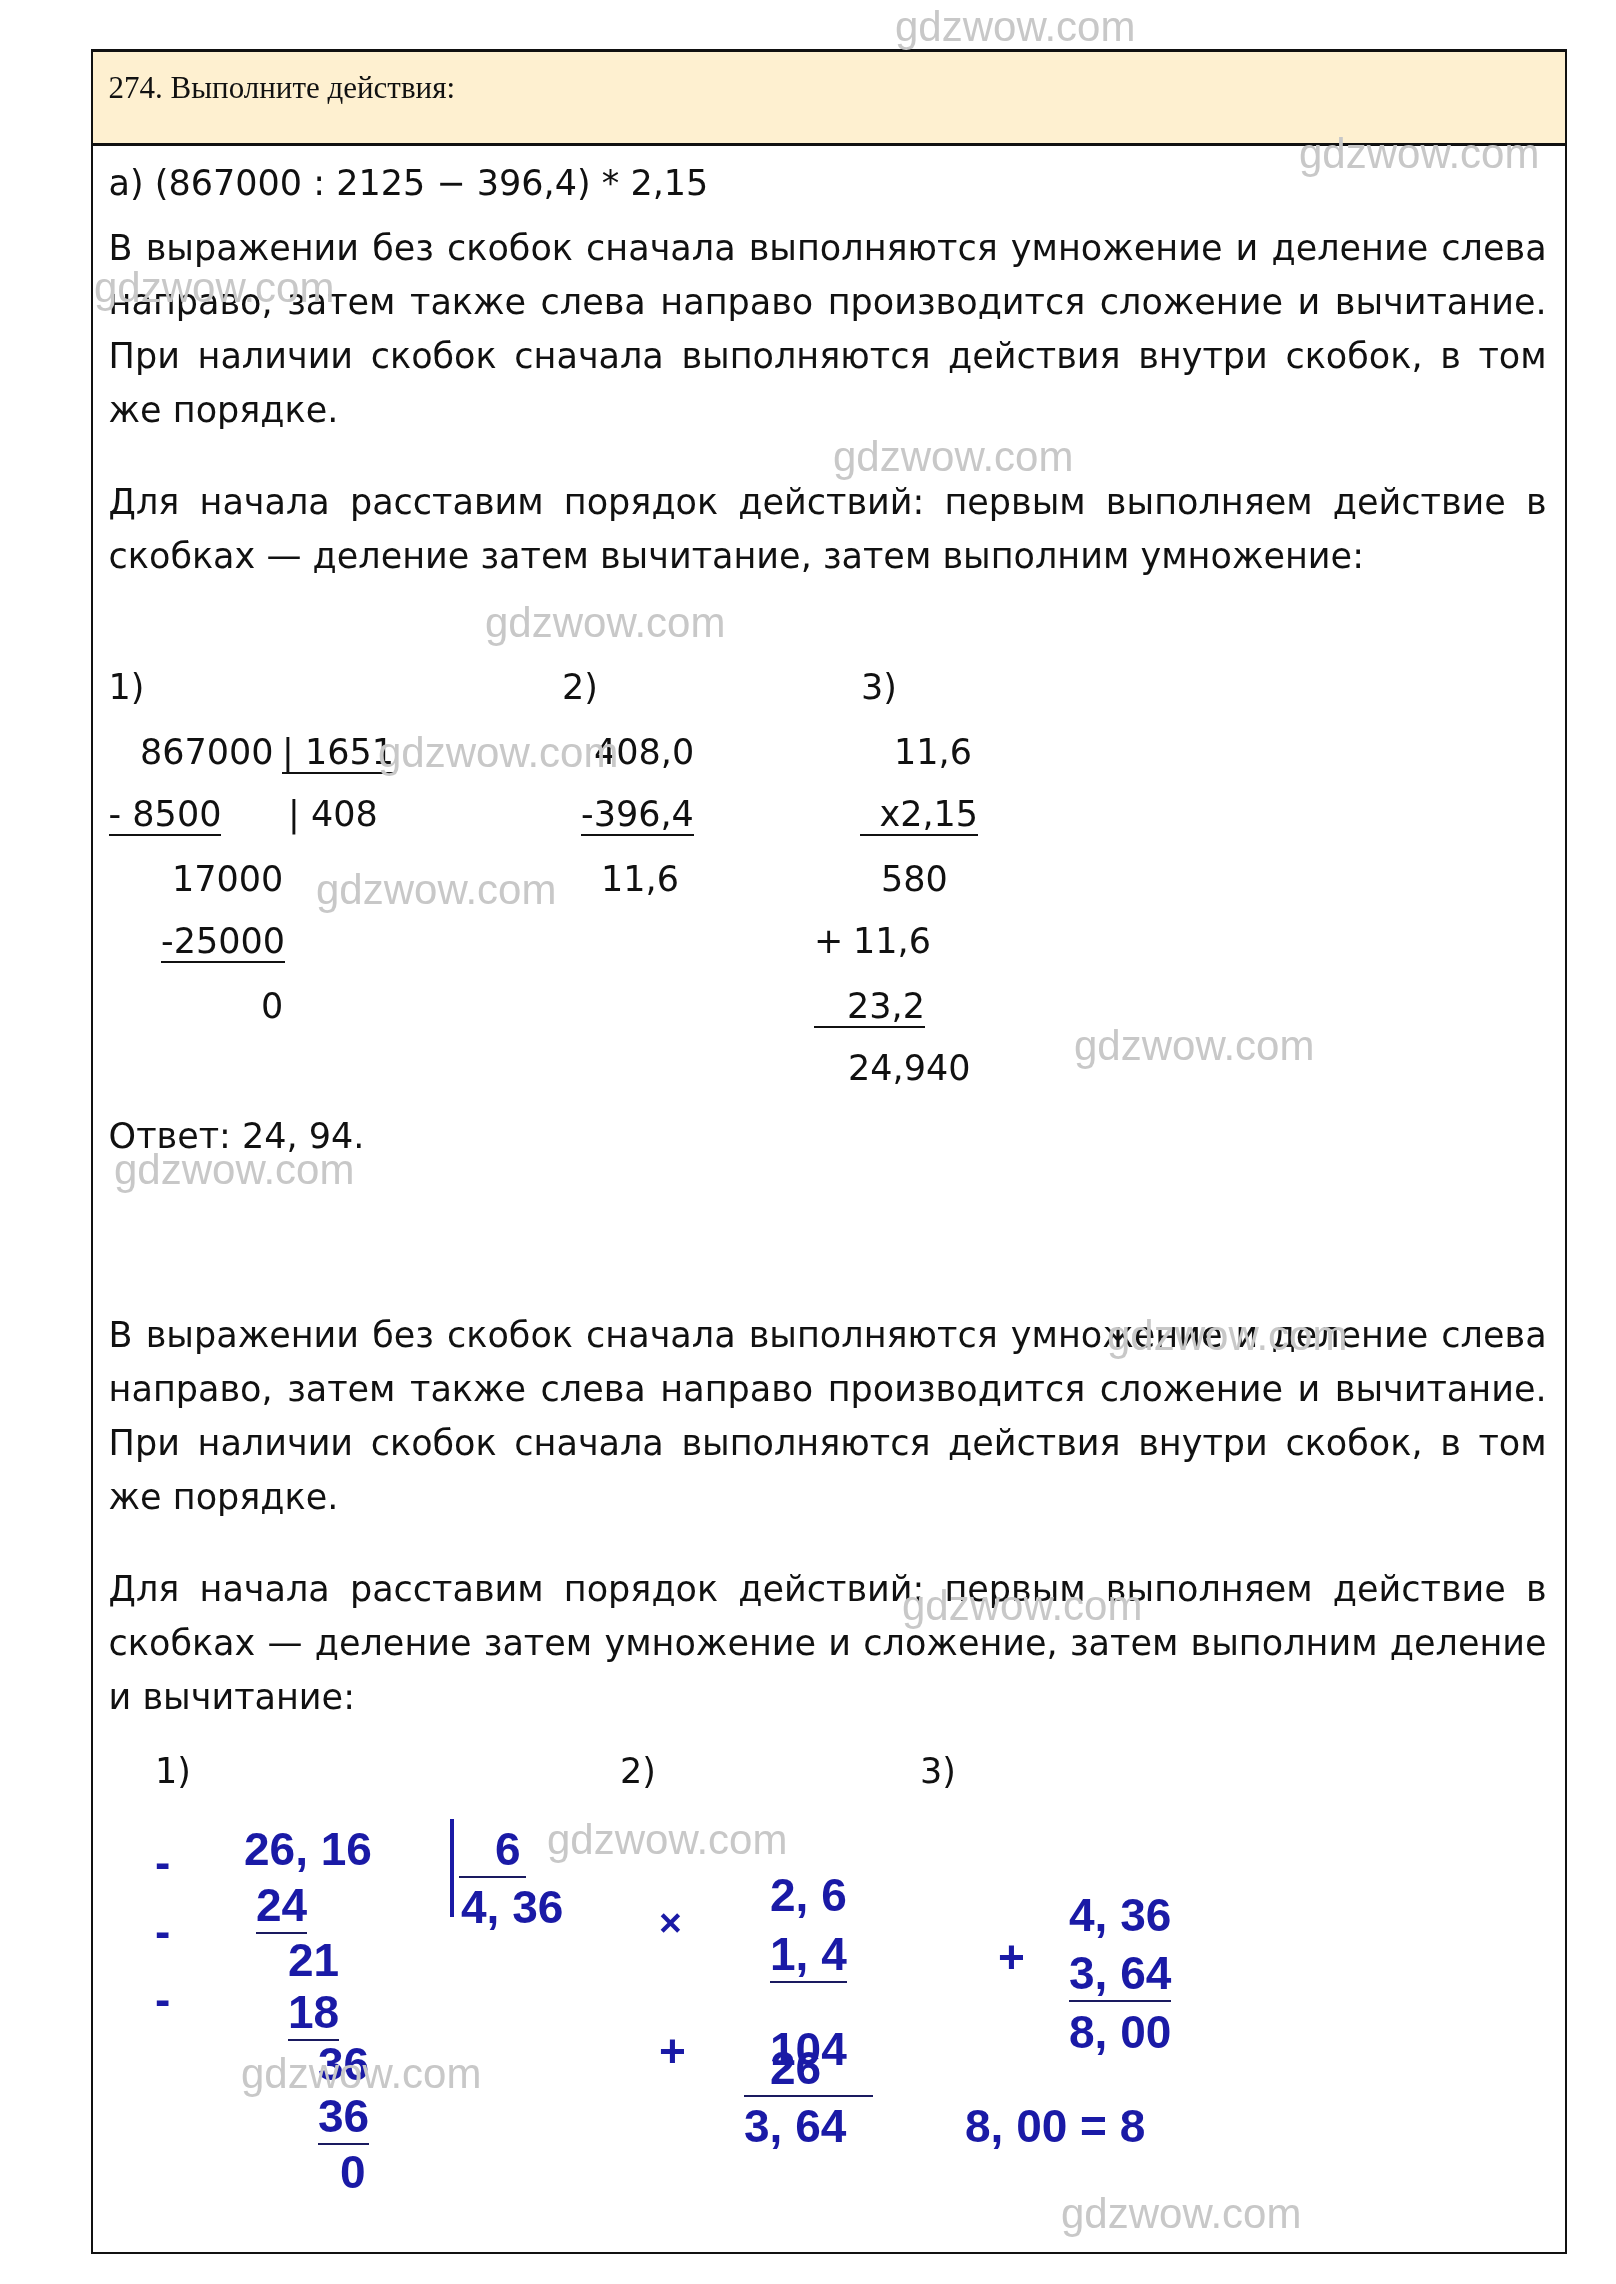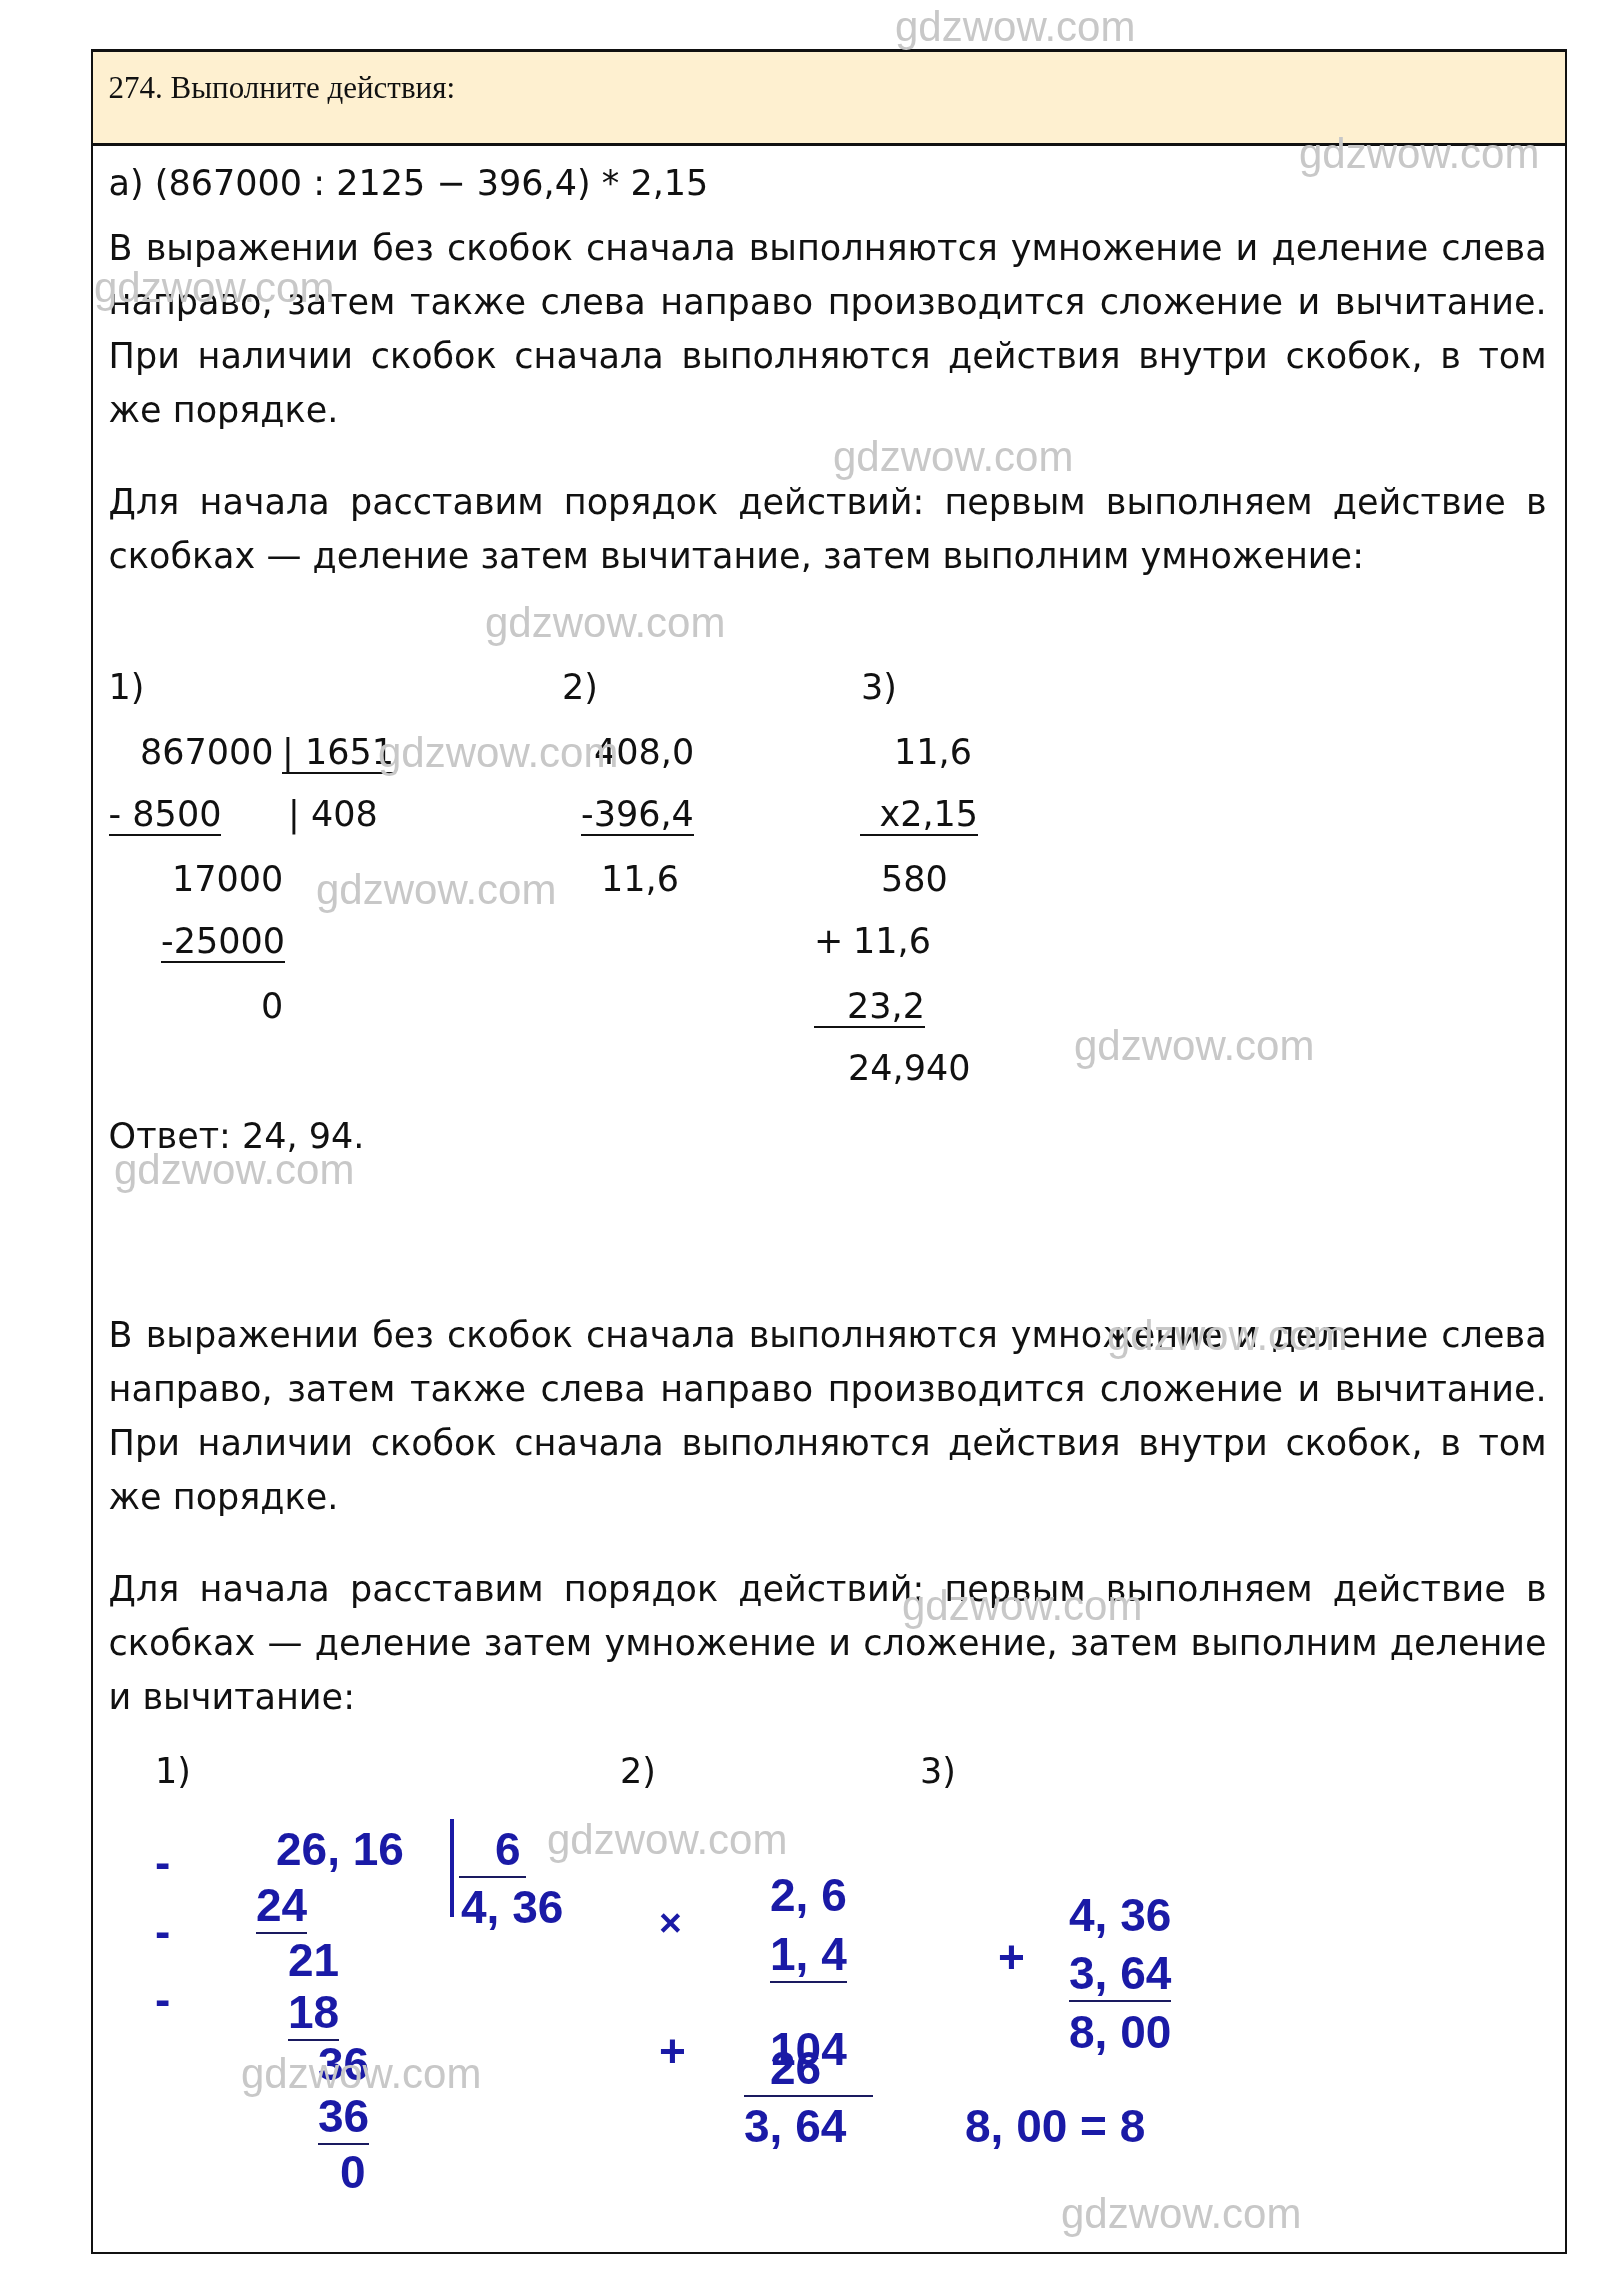--- a/index.html
+++ b/index.html
@@ -62,21 +62,21 @@
   <div class="para" style="top:1256px;">В выражении без скобок сначала выполняются умножение и деление слева направо, затем также слева направо производится сложение и вычитание. При наличии скобок сначала выполняются действия внутри скобок, в том же порядке.</div>
   <div class="para" style="top:1510px;">Для начала расставим порядок действий: первым выполняем действие в скобках — деление затем умножение и сложение, затем выполним деление и вычитание:</div>
 
   <div class="abs" style="left:62px;top:1699px;">1)</div>
   <div class="abs" style="left:527px;top:1699px;">2)</div>
   <div class="abs" style="left:827px;top:1699px;">3)</div>
 
   <div class="blue" style="left:62px;top:1783px;">-</div>
   <div class="blue" style="left:62px;top:1852px;">-</div>
   <div class="blue" style="left:62px;top:1920px;">-</div>
-  <div class="blue" style="left:151px;top:1770px;margin-left:32px;">26, 16</div>
+  <div class="blue" style="left:151px;top:1770px;">26, 16</div>
   <div class="vbar" style="left:357px;top:1767px;height:98px;"></div>
   <div class="blue bul" style="left:366px;top:1770px;padding:0 5.2px 0 36px;">6</div>
   <div class="blue" style="left:368px;top:1828px;">4, 36</div>
   <div class="blue bul" style="left:163px;top:1826px;">24</div>
   <div class="blue" style="left:195px;top:1881px;">21</div>
   <div class="blue bul" style="left:195px;top:1933px;">18</div>
   <div class="blue" style="left:225px;top:1985px;">36</div>
   <div class="blue bul" style="left:225px;top:2037px;">36</div>
   <div class="blue" style="left:247px;top:2093px;">0</div>
 

